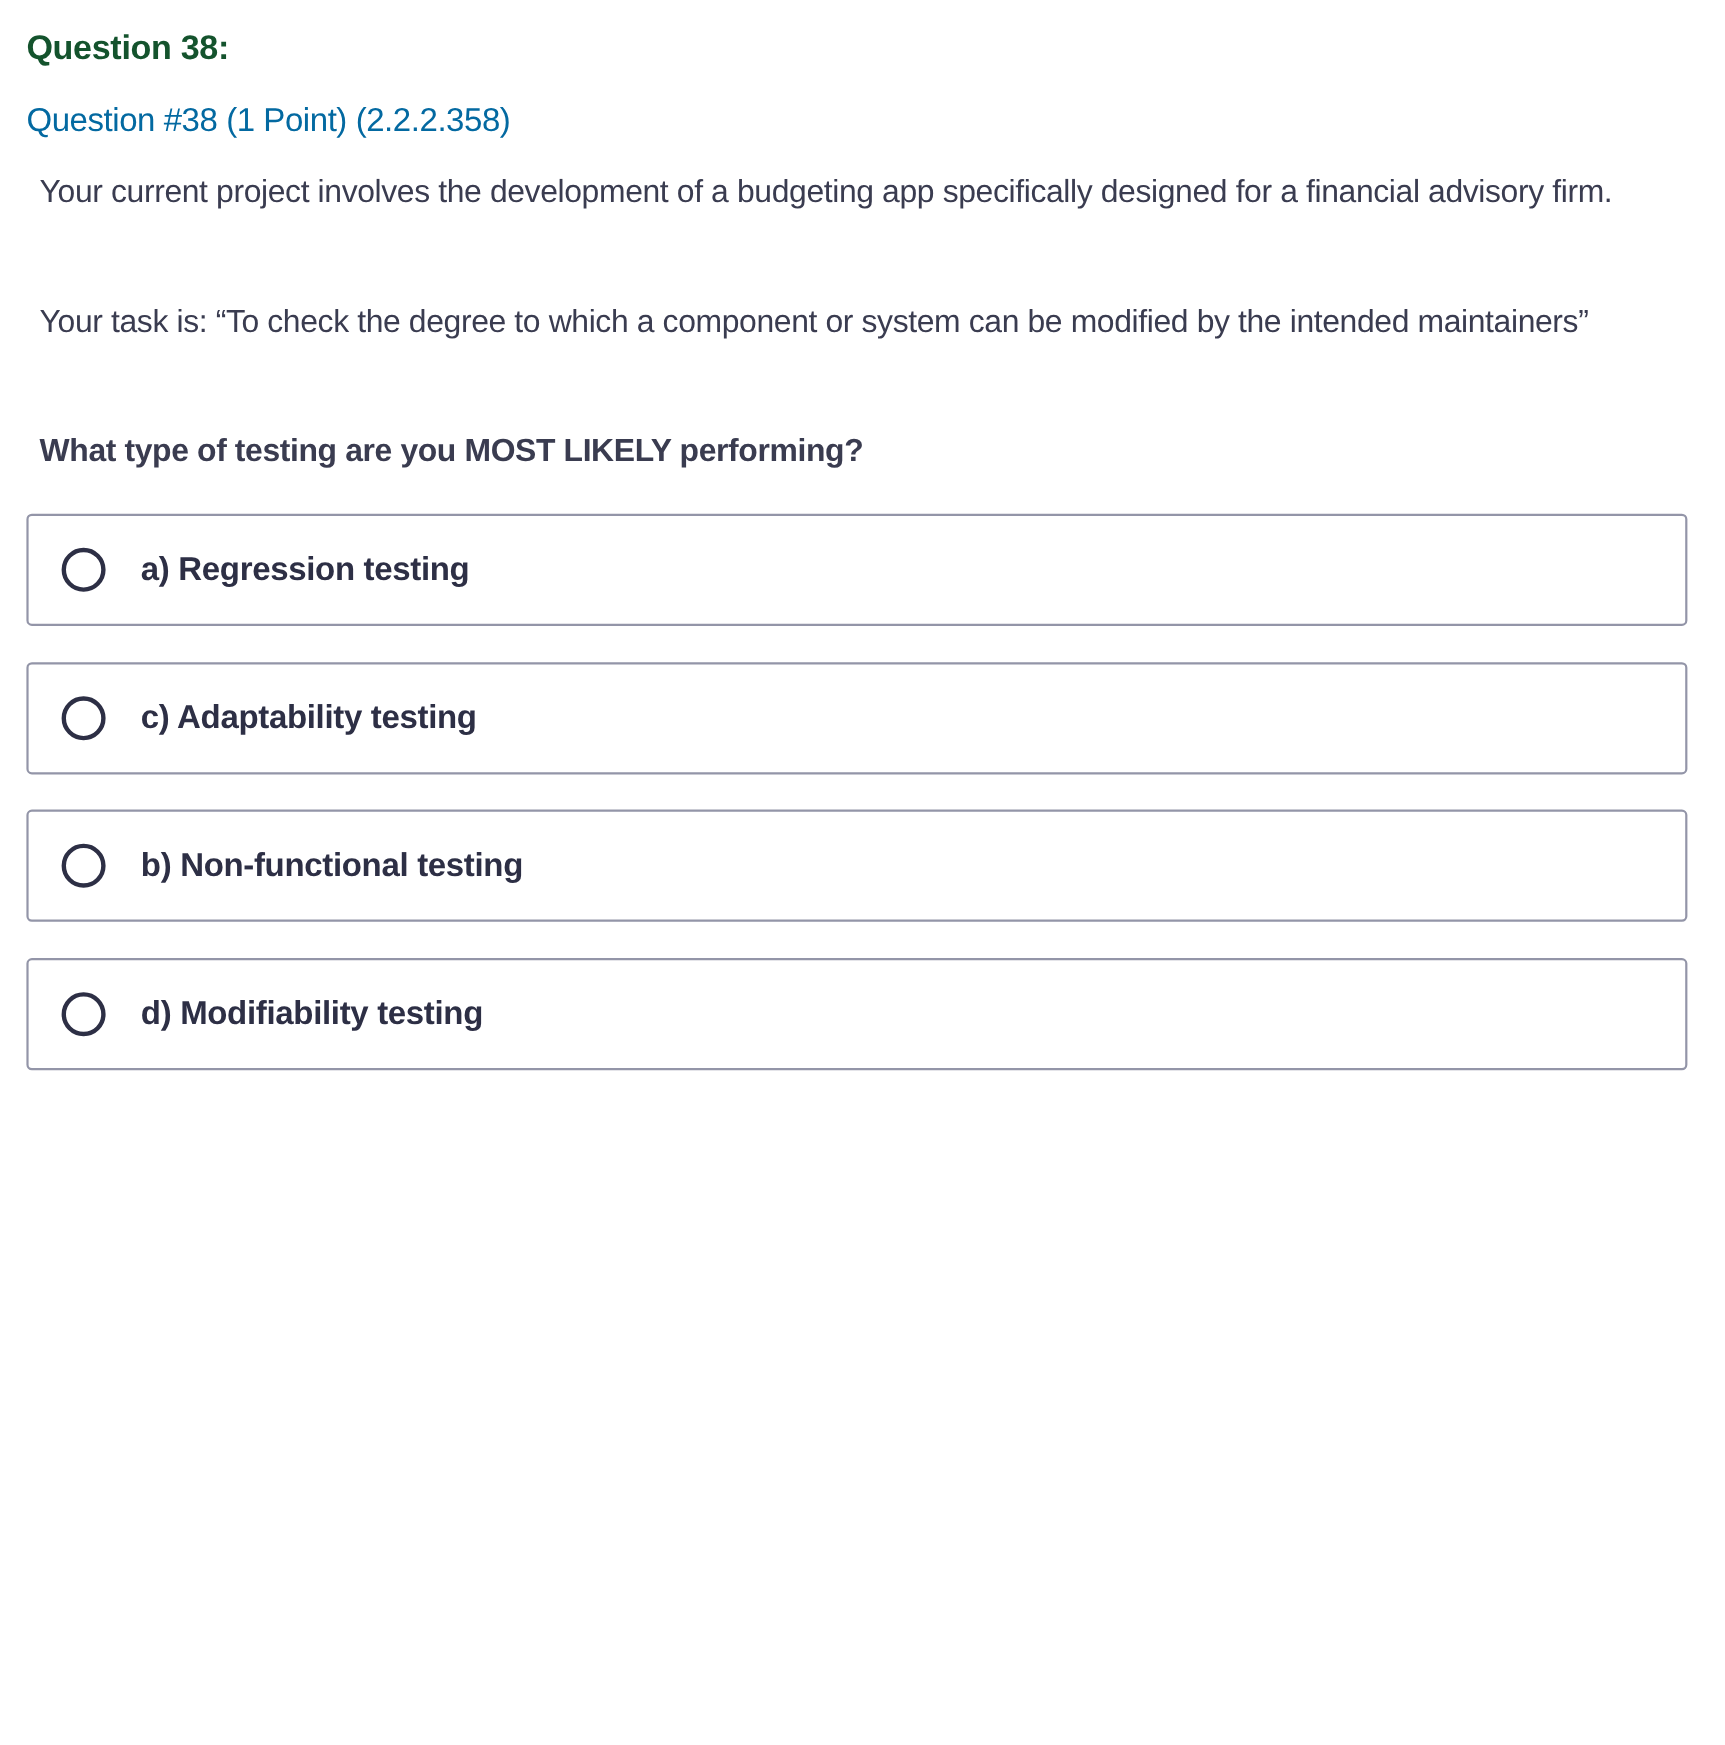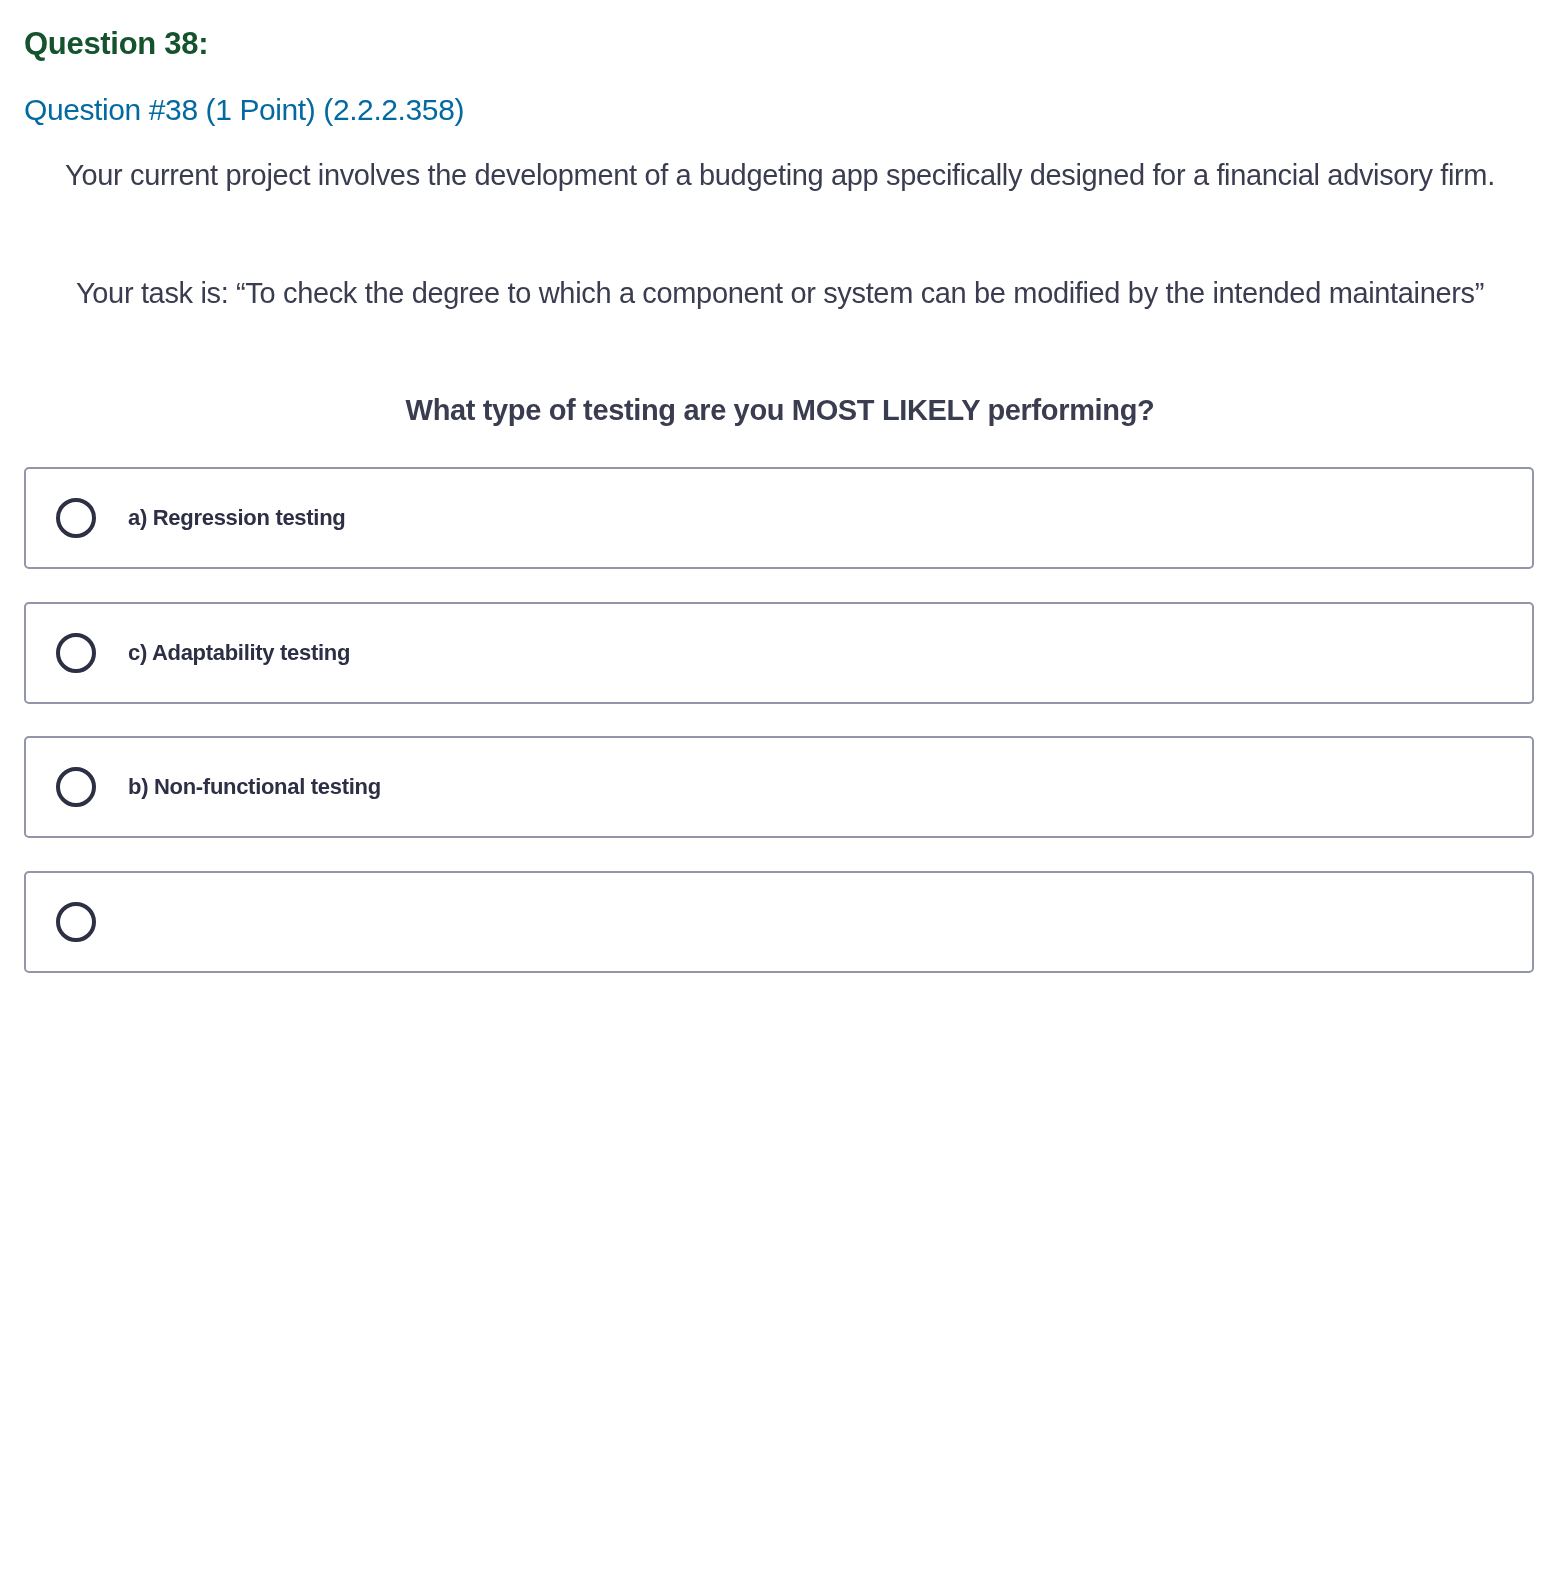--- a/index.html
+++ b/index.html
@@ -38,29 +38,28 @@
       left: 0;
       font-size: 30px;
       line-height: 40px;
       font-weight: 400;
       color: #0369a1;
       letter-spacing: -0.4px;
       white-space: nowrap;
     }
     .paragraph {
       position: absolute;
-      left: 0;
+      left: 12px;
       width: 1512px;
       font-size: 29px;
       line-height: 51px;
       font-weight: 400;
       color: #3a3c50;
       letter-spacing: -0.35px;
       margin: 0;
-      text-align: center;
     }
     .p1 { top: 150px; }
     .p2 { top: 268px; }
     .p3 { top: 385px; font-weight: bold; }
 
     .options {
       position: absolute;
       left: 24px;
       top: 467px;
       width: 1510px;
@@ -88,21 +87,21 @@
       margin-top: -20px;
       border: 4px solid #2d2f45;
       border-radius: 50%;
       background: #ffffff;
     }
     .option-label {
       position: absolute;
       left: 102px;
       top: 50%;
       transform: translateY(-50%);
-      font-size: 22px;
+      font-size: 30px;
       line-height: 40px;
       font-weight: 700;
       color: #2d2f45;
       letter-spacing: -0.3px;
       white-space: nowrap;
     }
   </style>
 </head>
 <body>
 
@@ -129,14 +128,15 @@
     <span class="option-label">c) Adaptability testing</span>
   </div>
 
   <div class="option" role="radio">
     <span class="radio"></span>
     <span class="option-label">b) Non-functional testing</span>
   </div>
 
   <div class="option" role="radio">
     <span class="radio"></span>
+    <span class="option-label">d) Modifiability testing</span>
   </div>
 </div>
 
 </body></html>

